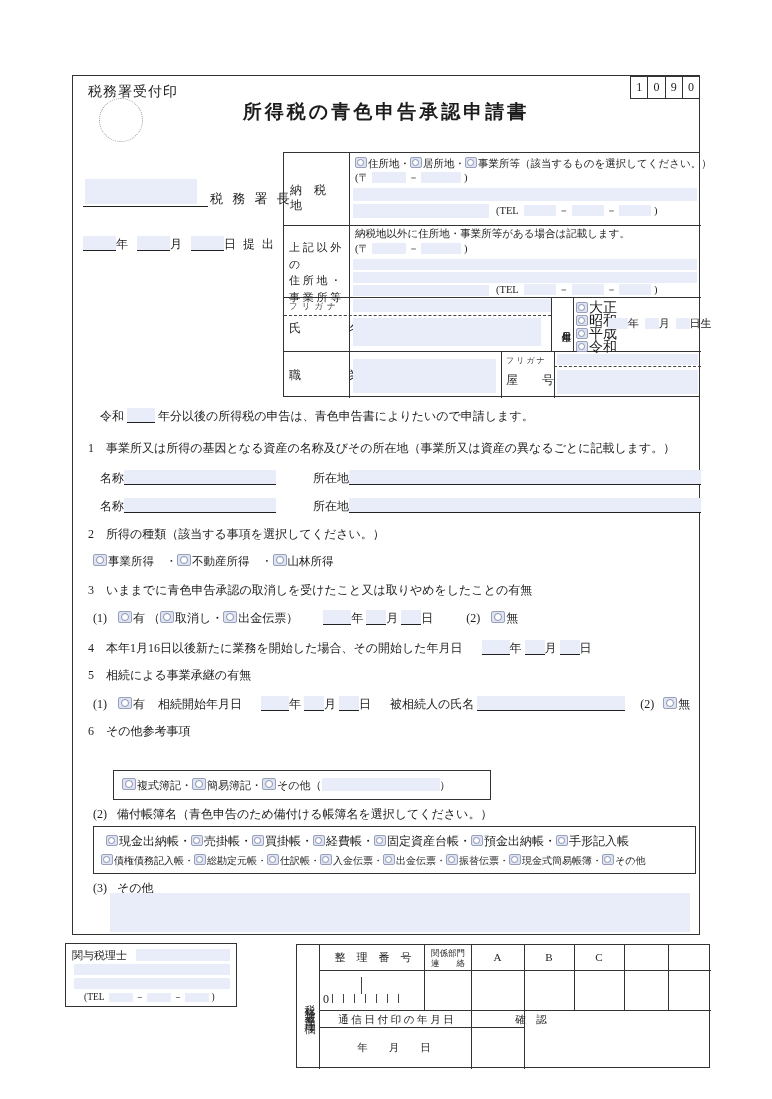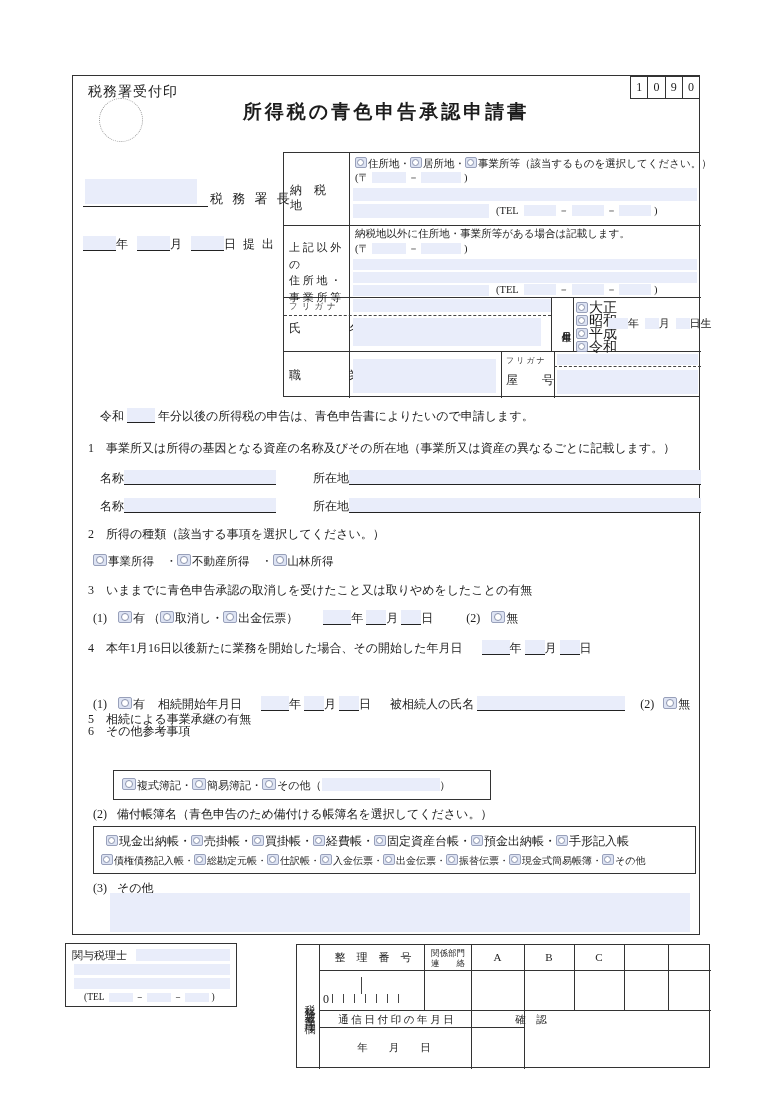--- a/index.html
+++ b/index.html
@@ -179,21 +179,21 @@
     <span style="margin-left:8px;"><span class="cb"></span><span>無</span></span>
   </div>
 
   <div class="abs t12" style="left:88px;top:640px;white-space:nowrap;">
     <span>4</span><span style="margin-left:12px;">本年1月16日以後新たに業務を開始した場合、その開始した年月日</span>
     <span class="uf" style="width:28px;margin-left:16px;"></span><span>年</span>
     <span class="uf" style="width:20px;"></span><span>月</span>
     <span class="uf" style="width:20px;"></span><span>日</span>
   </div>
 
-  <div class="abs t12" style="left:88px;top:668px;margin-top:44px;">
+  <div class="abs t12" style="left:88px;top:668px;">
     <span>5</span><span style="margin-left:12px;">相続による事業承継の有無</span>
   </div>
   <div class="abs t12" style="left:93px;top:696px;white-space:nowrap;">
     <span>(1)</span>
     <span style="margin-left:8px;"><span class="cb"></span><span>有</span></span>
     <span style="margin-left:10px;">相続開始年月日</span>
     <span class="uf" style="width:28px;margin-left:16px;"></span><span>年</span>
     <span class="uf" style="width:20px;"></span><span>月</span>
     <span class="uf" style="width:20px;"></span><span>日</span>
     <span style="margin-left:16px;">被相続人の氏名</span>

